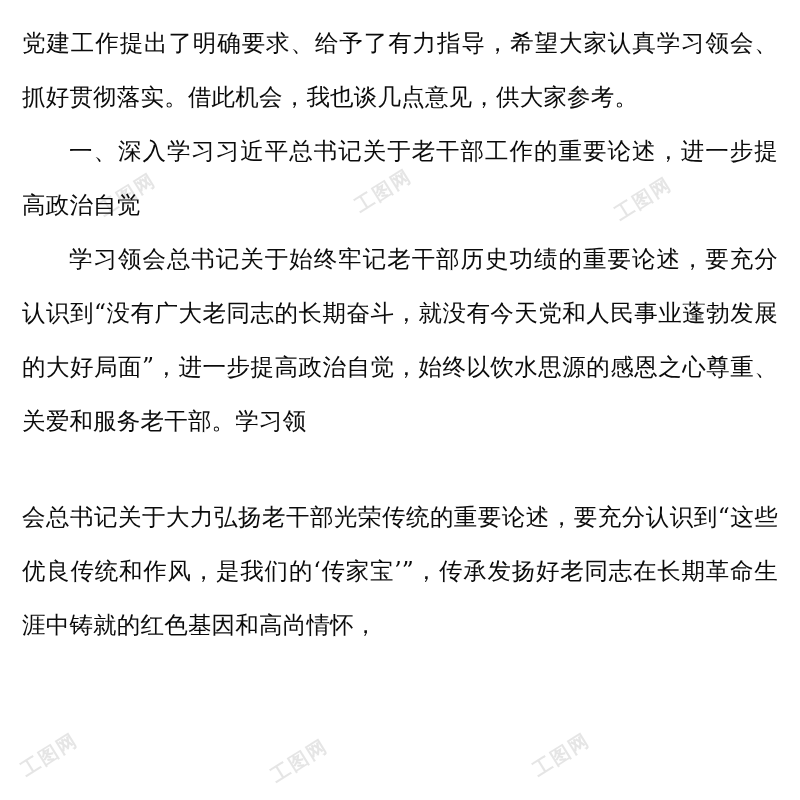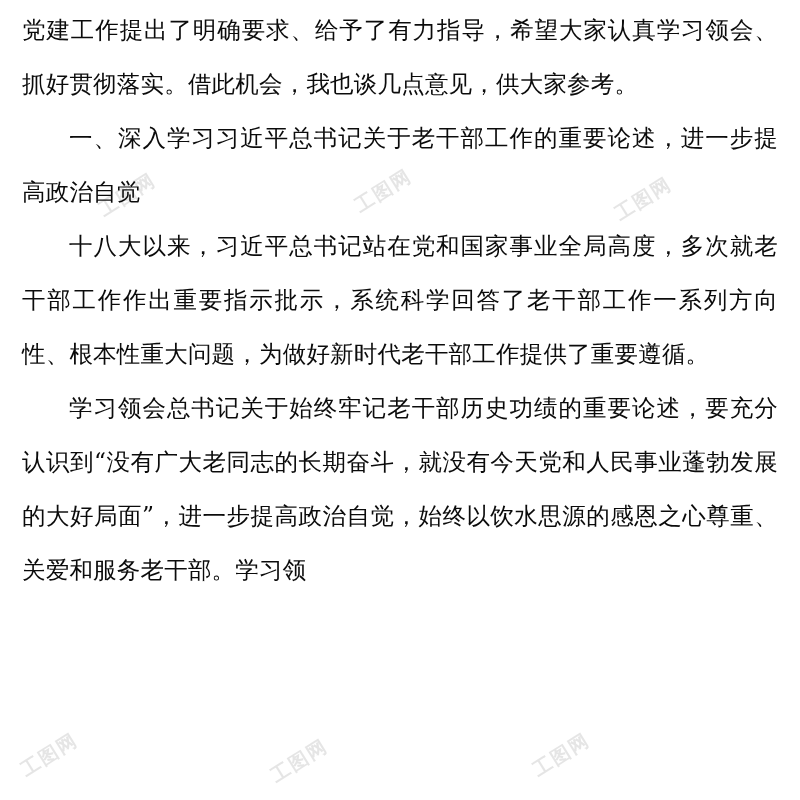--- a/index.html
+++ b/index.html
@@ -18,21 +18,21 @@
     width: 800px;
     height: 800px;
     background: #ffffff;
     box-sizing: border-box;
     padding: 0 22px;
     overflow: hidden;
   }
   .doc-body {
     position: relative;
     z-index: 2;
-    padding-top: 3px;
+    padding-top: 16px;
   }
   p.para {
     margin: 0;
     font-size: 23.5px;
     line-height: 54px;
     color: #0b0b0b;
     letter-spacing: 0.2px;
     text-align: justify;
     text-justify: inter-ideograph;
     white-space: pre-wrap;
@@ -77,17 +77,17 @@
     <div class="wm wm2">工图网</div>
     <div class="wm wm3">工图网</div>
     <div class="wm wm4">工图网</div>
     <div class="wm wm5">工图网</div>
     <div class="wm wm6">工图网</div>
   </div>
 
   <div class="doc-body">
     <p class="para">党建工作提出了明确要求、给予了有力指导，希望大家认真学习领会、抓好贯彻落实。借此机会，我也谈几点意见，供大家参考。</p>
     <p class="para indent">一、深入学习习近平总书记关于老干部工作的重要论述，进一步提高政治自觉</p>
-    <p class="para indent">十八大以来，习近平总书记站在党和国家事业全局高度，多次就老干部工作作出重要指示批示，系统科学回答了老干部工作一系列方向性、根本性重大问题，为做好新时代老干部工作提供了重要遵循。</p>
     <p class="para indent">学习领会总书记关于始终牢记老干部历史功绩的重要论述，要充分认识到“没有广大老同志的长期奋斗，就没有今天党和人民事业蓬勃发展的大好局面”，进一步提高政治自觉，始终以饮水思源的感恩之心尊重、关爱和服务老干部。学习领</p>
+    <p class="para gap-before">会总书记关于大力弘扬老干部光荣传统的重要论述，要充分认识到“这些优良传统和作风，是我们的‘传家宝’”，传承发扬好老同志在长期革命生涯中铸就的红色基因和高尚情怀，</p>
   </div>
 
 </div>
 
 </body></html>

